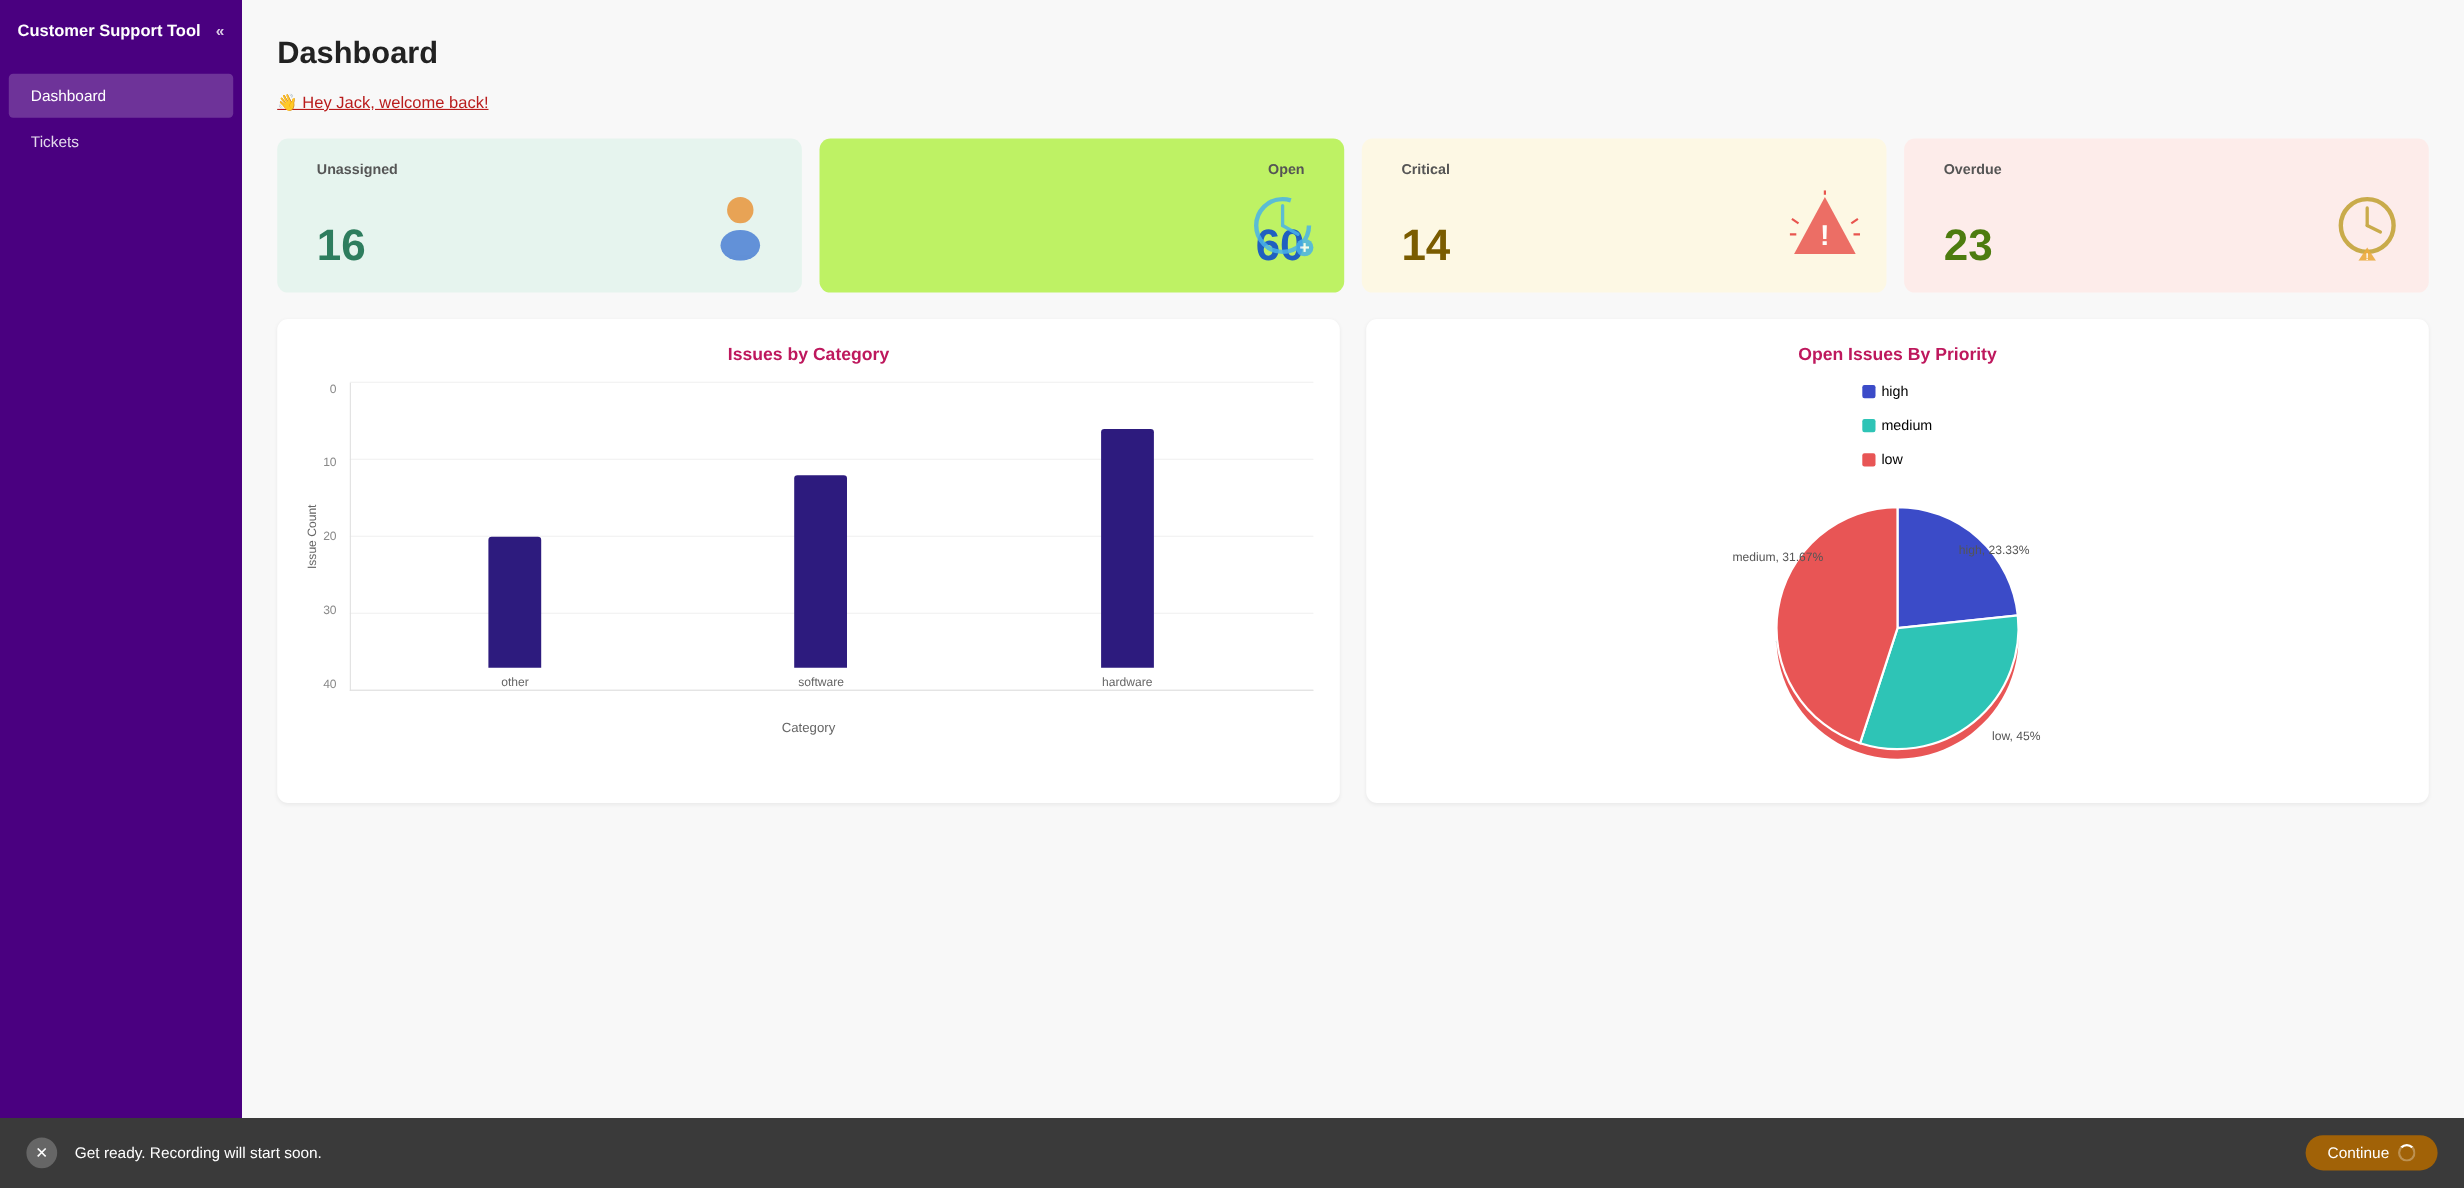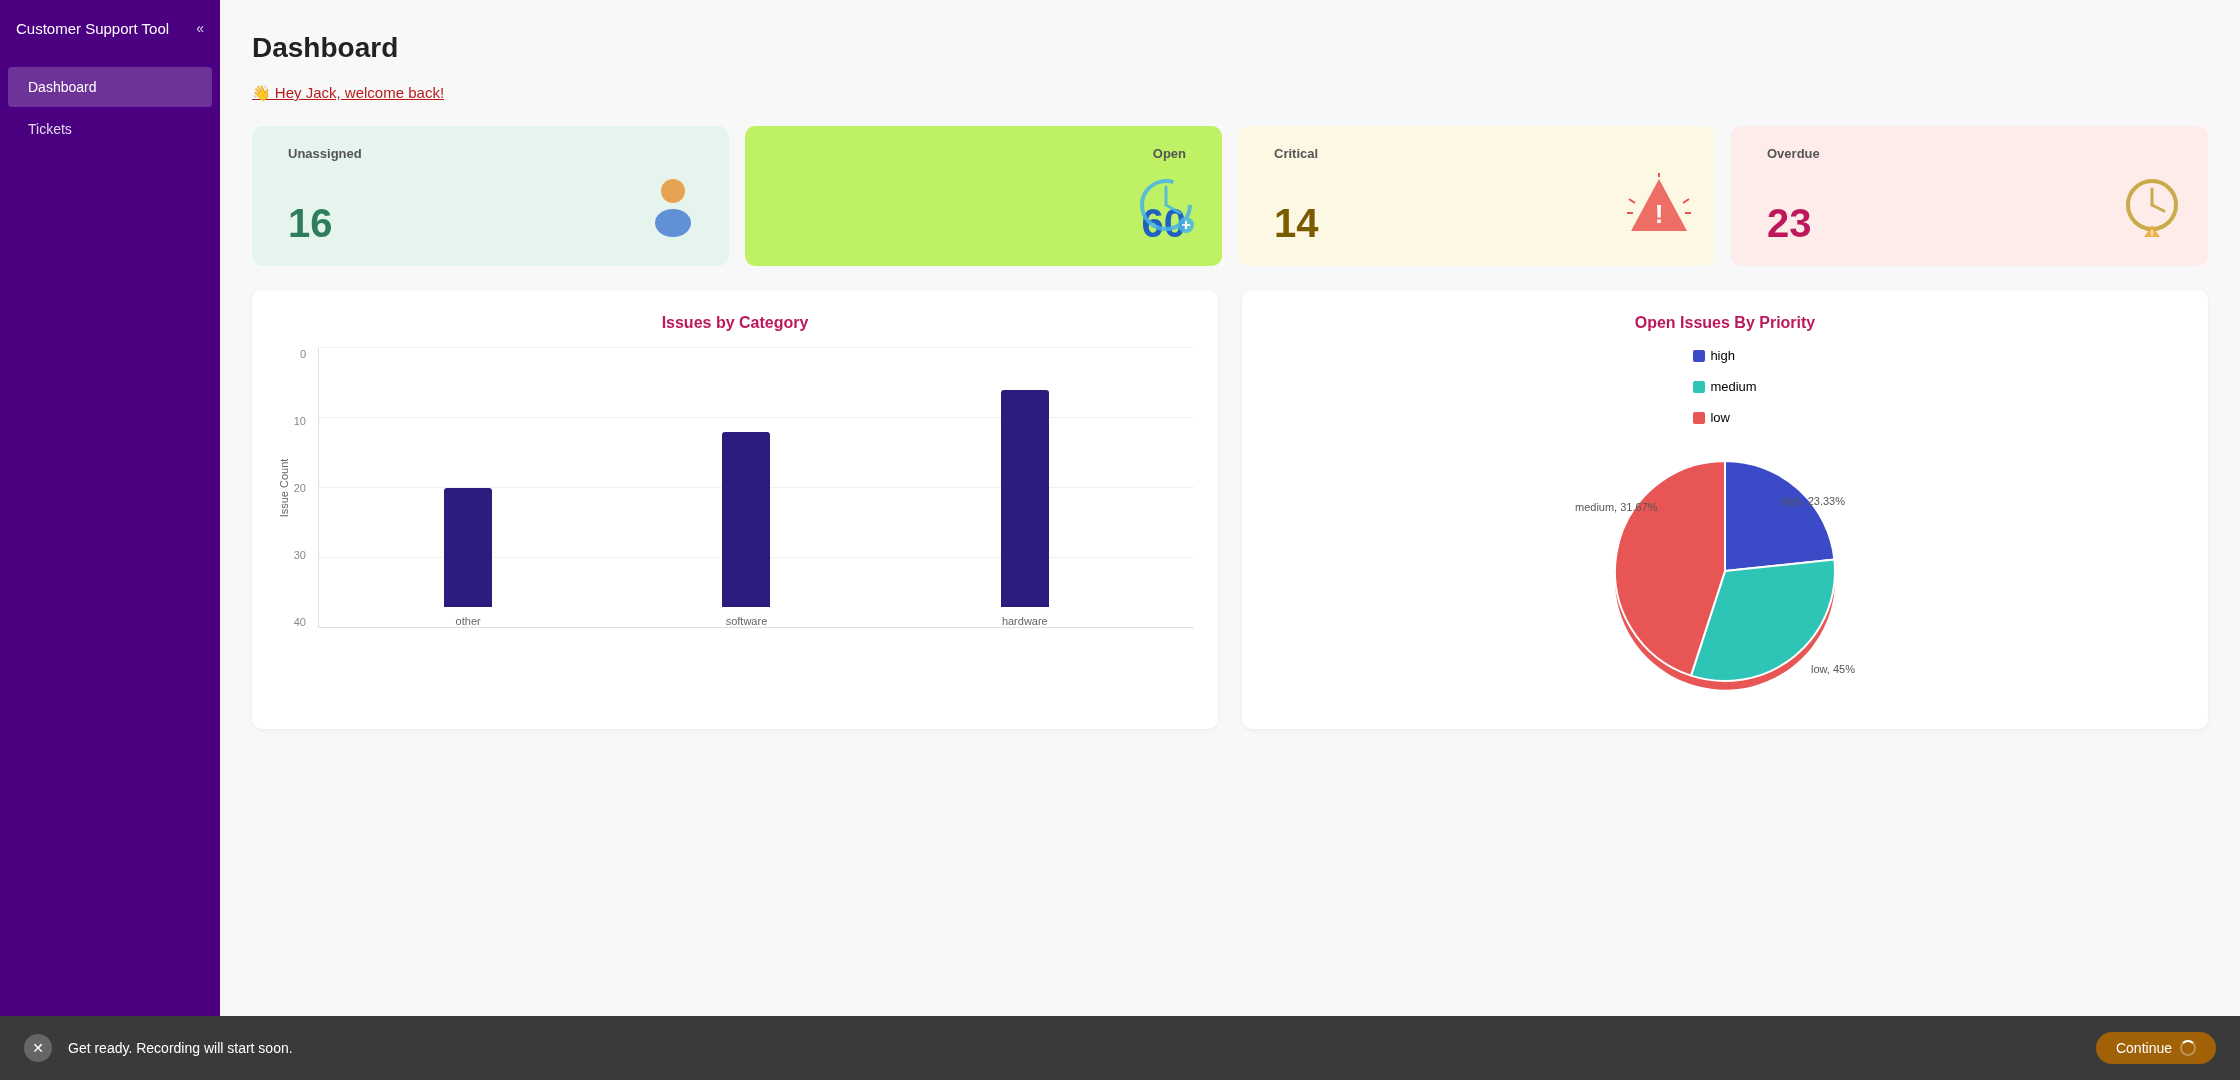--- a/index.html
+++ b/index.html
@@ -12,21 +12,21 @@
       background: #4a0080;
       color: white;
       display: flex;
       flex-direction: column;
       height: 100vh;
     }
     #sidebar-header {
       display: flex;
       justify-content: space-between;
       padding: 20px 16px;
-      font-weight: 400;
+      font-weight: 700;
       font-size: 15px;
     }
     #sidebar-header .collapse-icon {
       cursor: pointer;
       font-size: 14px;
       opacity: 0.8;
     }
     .sidebar-nav { flex: 1; padding: 8px 0; }
     .sidebar-item {
       padding: 12px 20px;
@@ -90,21 +90,21 @@
     }
     .stat-card.green { background: #e6f4ee; }
     .stat-card.blue  { background: #bef264; text-align: right; }
     .stat-card.yellow{ background: #fdf8e4; }
     .stat-card.pink  { background: #fdecea; }
     .stat-card-label { font-size: 13px; font-weight: 600; color: #555; }
     .stat-card-value { font-size: 40px; font-weight: 700; }
     .stat-card.green  .stat-card-value { color: #2e7d5e; }
     .stat-card.blue   .stat-card-value { color: #2060c0; }
     .stat-card.yellow .stat-card-value { color: #7a5c00; }
-    .stat-card.pink   .stat-card-value { color: #be185d; }
+    .stat-card.pink   .stat-card-value { color: #4d7c0f; }
     .stat-card-icon {
       position: absolute;
       right: 24px;
       bottom: 16px;
       font-size: 56px;
       opacity: 0.85;
     }
 
     
     .charts-row {
@@ -421,20 +421,21 @@
           <div class="bar-group">
             <div class="bar" style="height:175px;"></div>
             <span class="bar-label">software</span>
           </div>
 
           <div class="bar-group">
             <div class="bar" style="height:217px;"></div>
             <span class="bar-label">hardware</span>
           </div>
         </div>
+        <div class="bar-chart-x-title">Category</div>
       </div>
     </div>
 
     <div class="chart-card">
       <div class="chart-title">Open Issues By Priority</div>
       <div class="pie-chart-container">
 
         <div class="pie-legend">
           <div class="legend-item">
             <div class="legend-dot" style="background:#3b4bc8;"></div>

